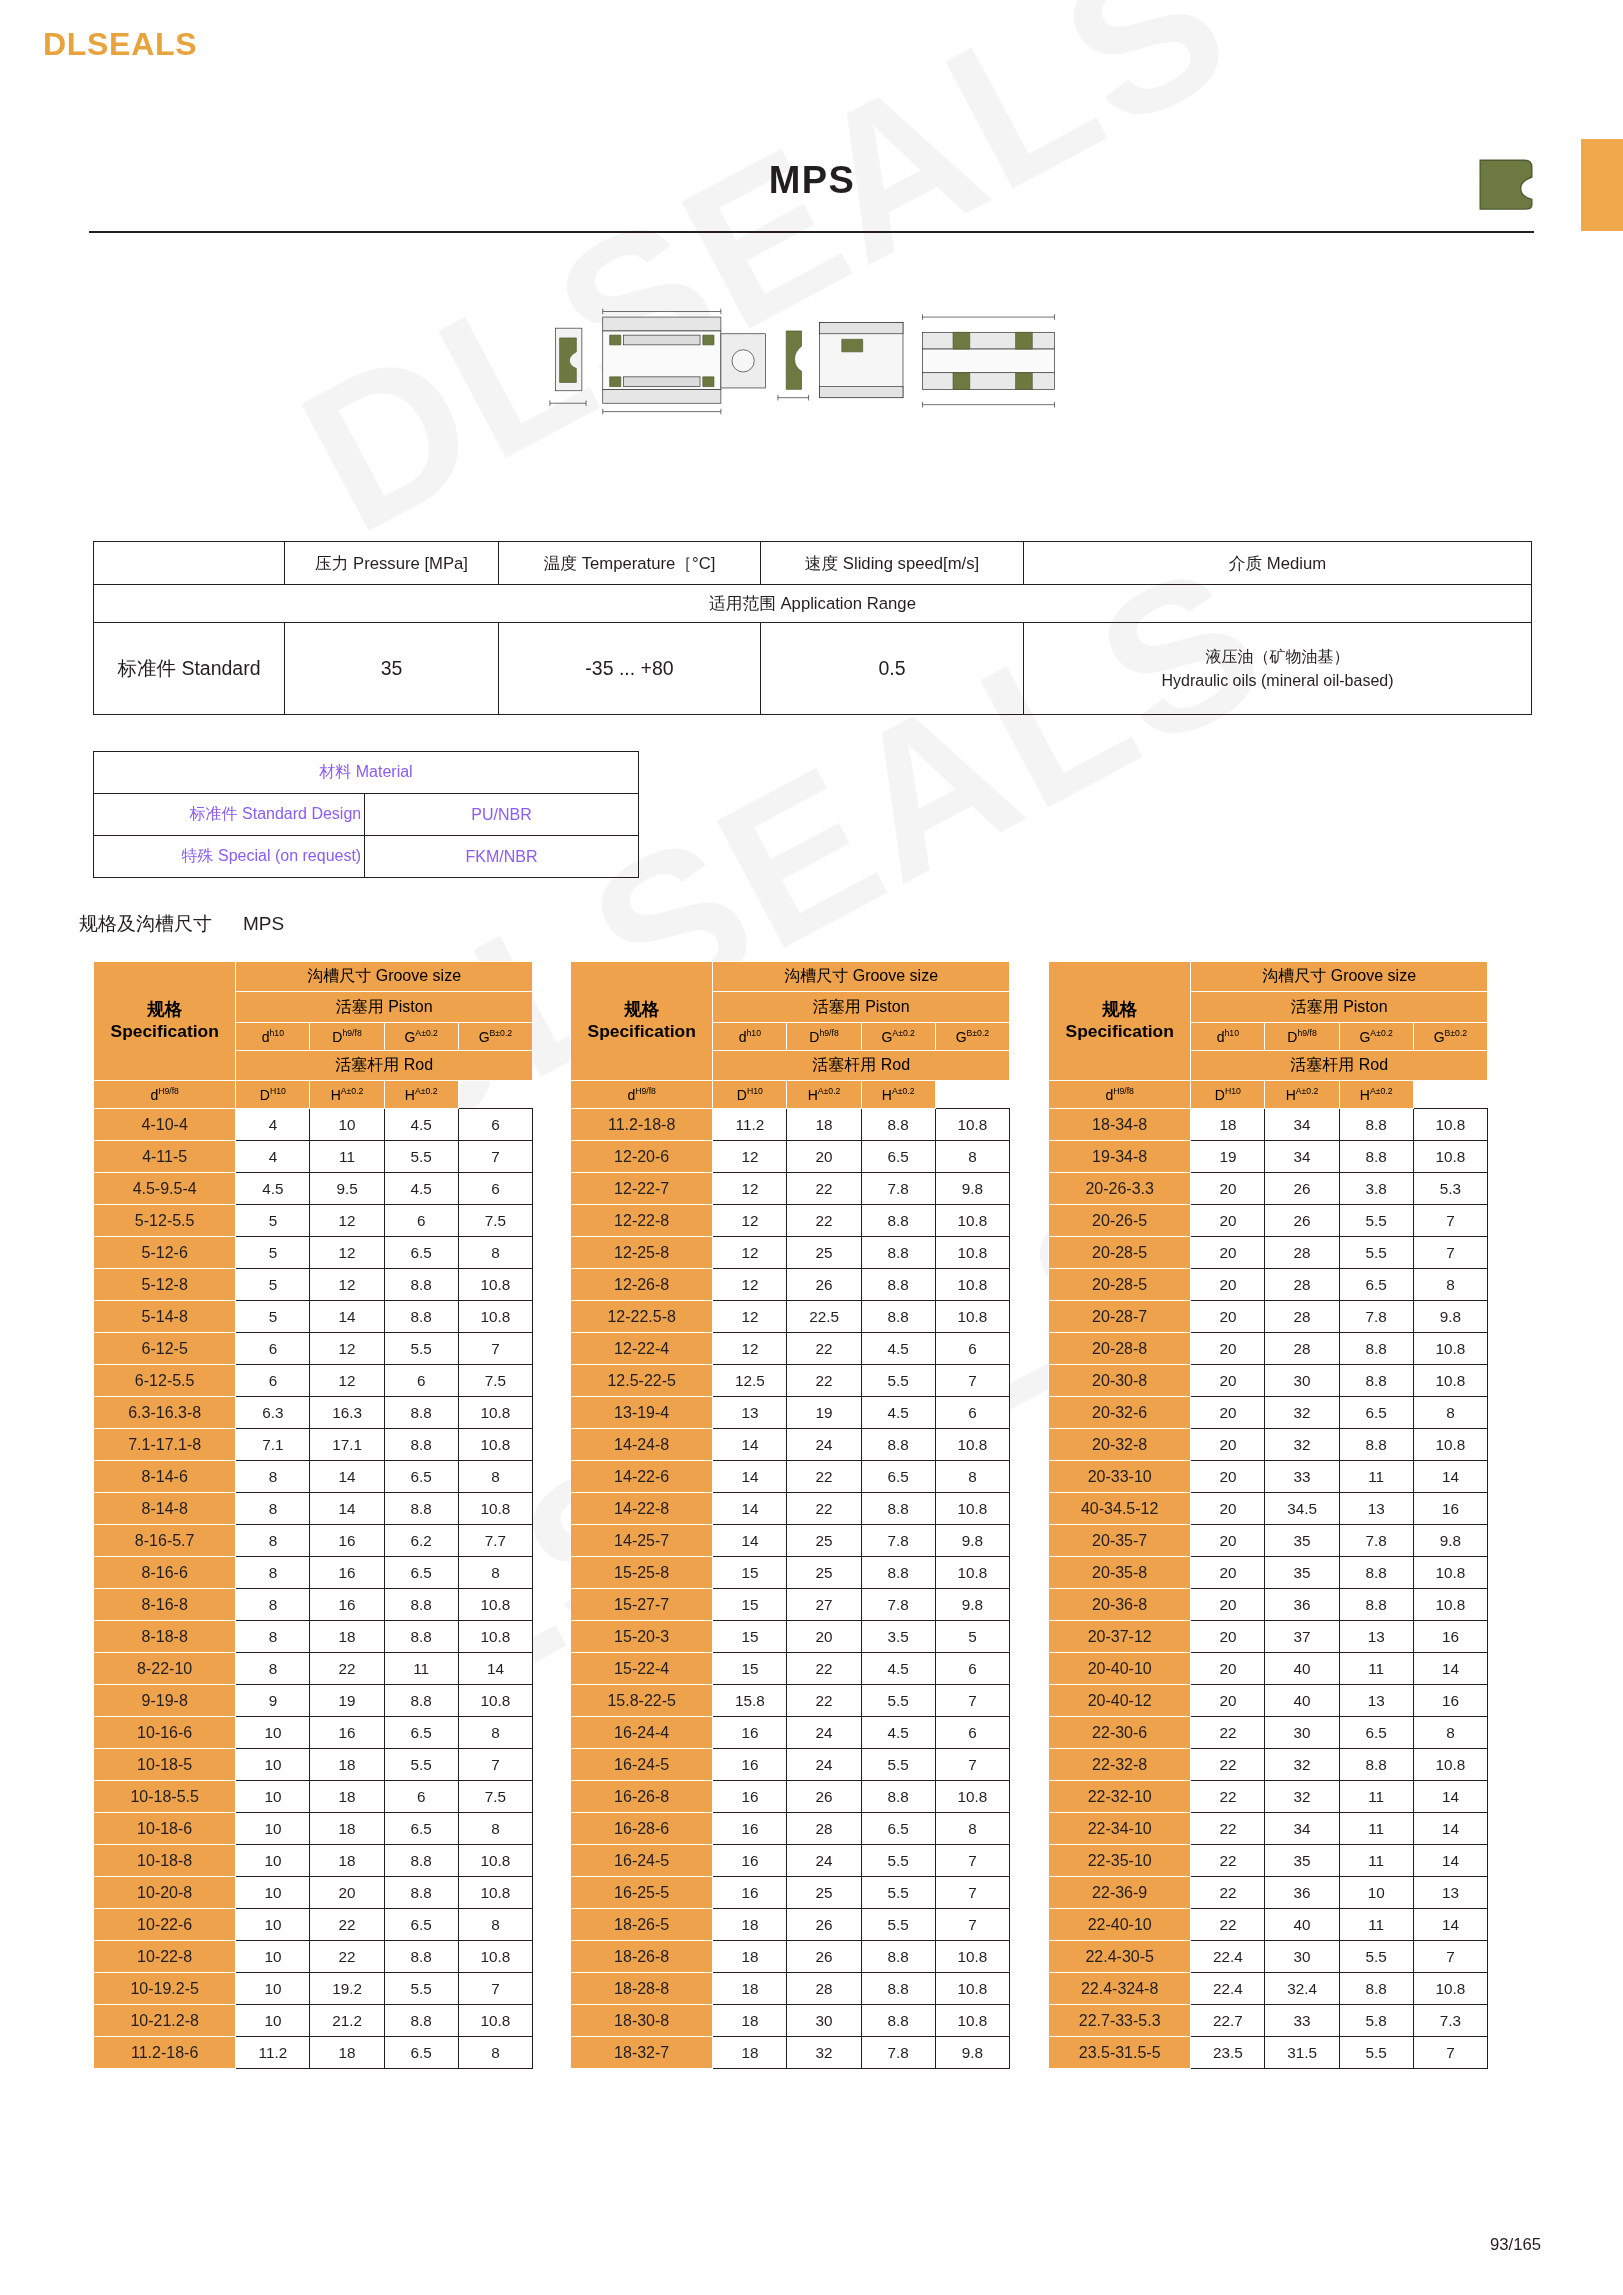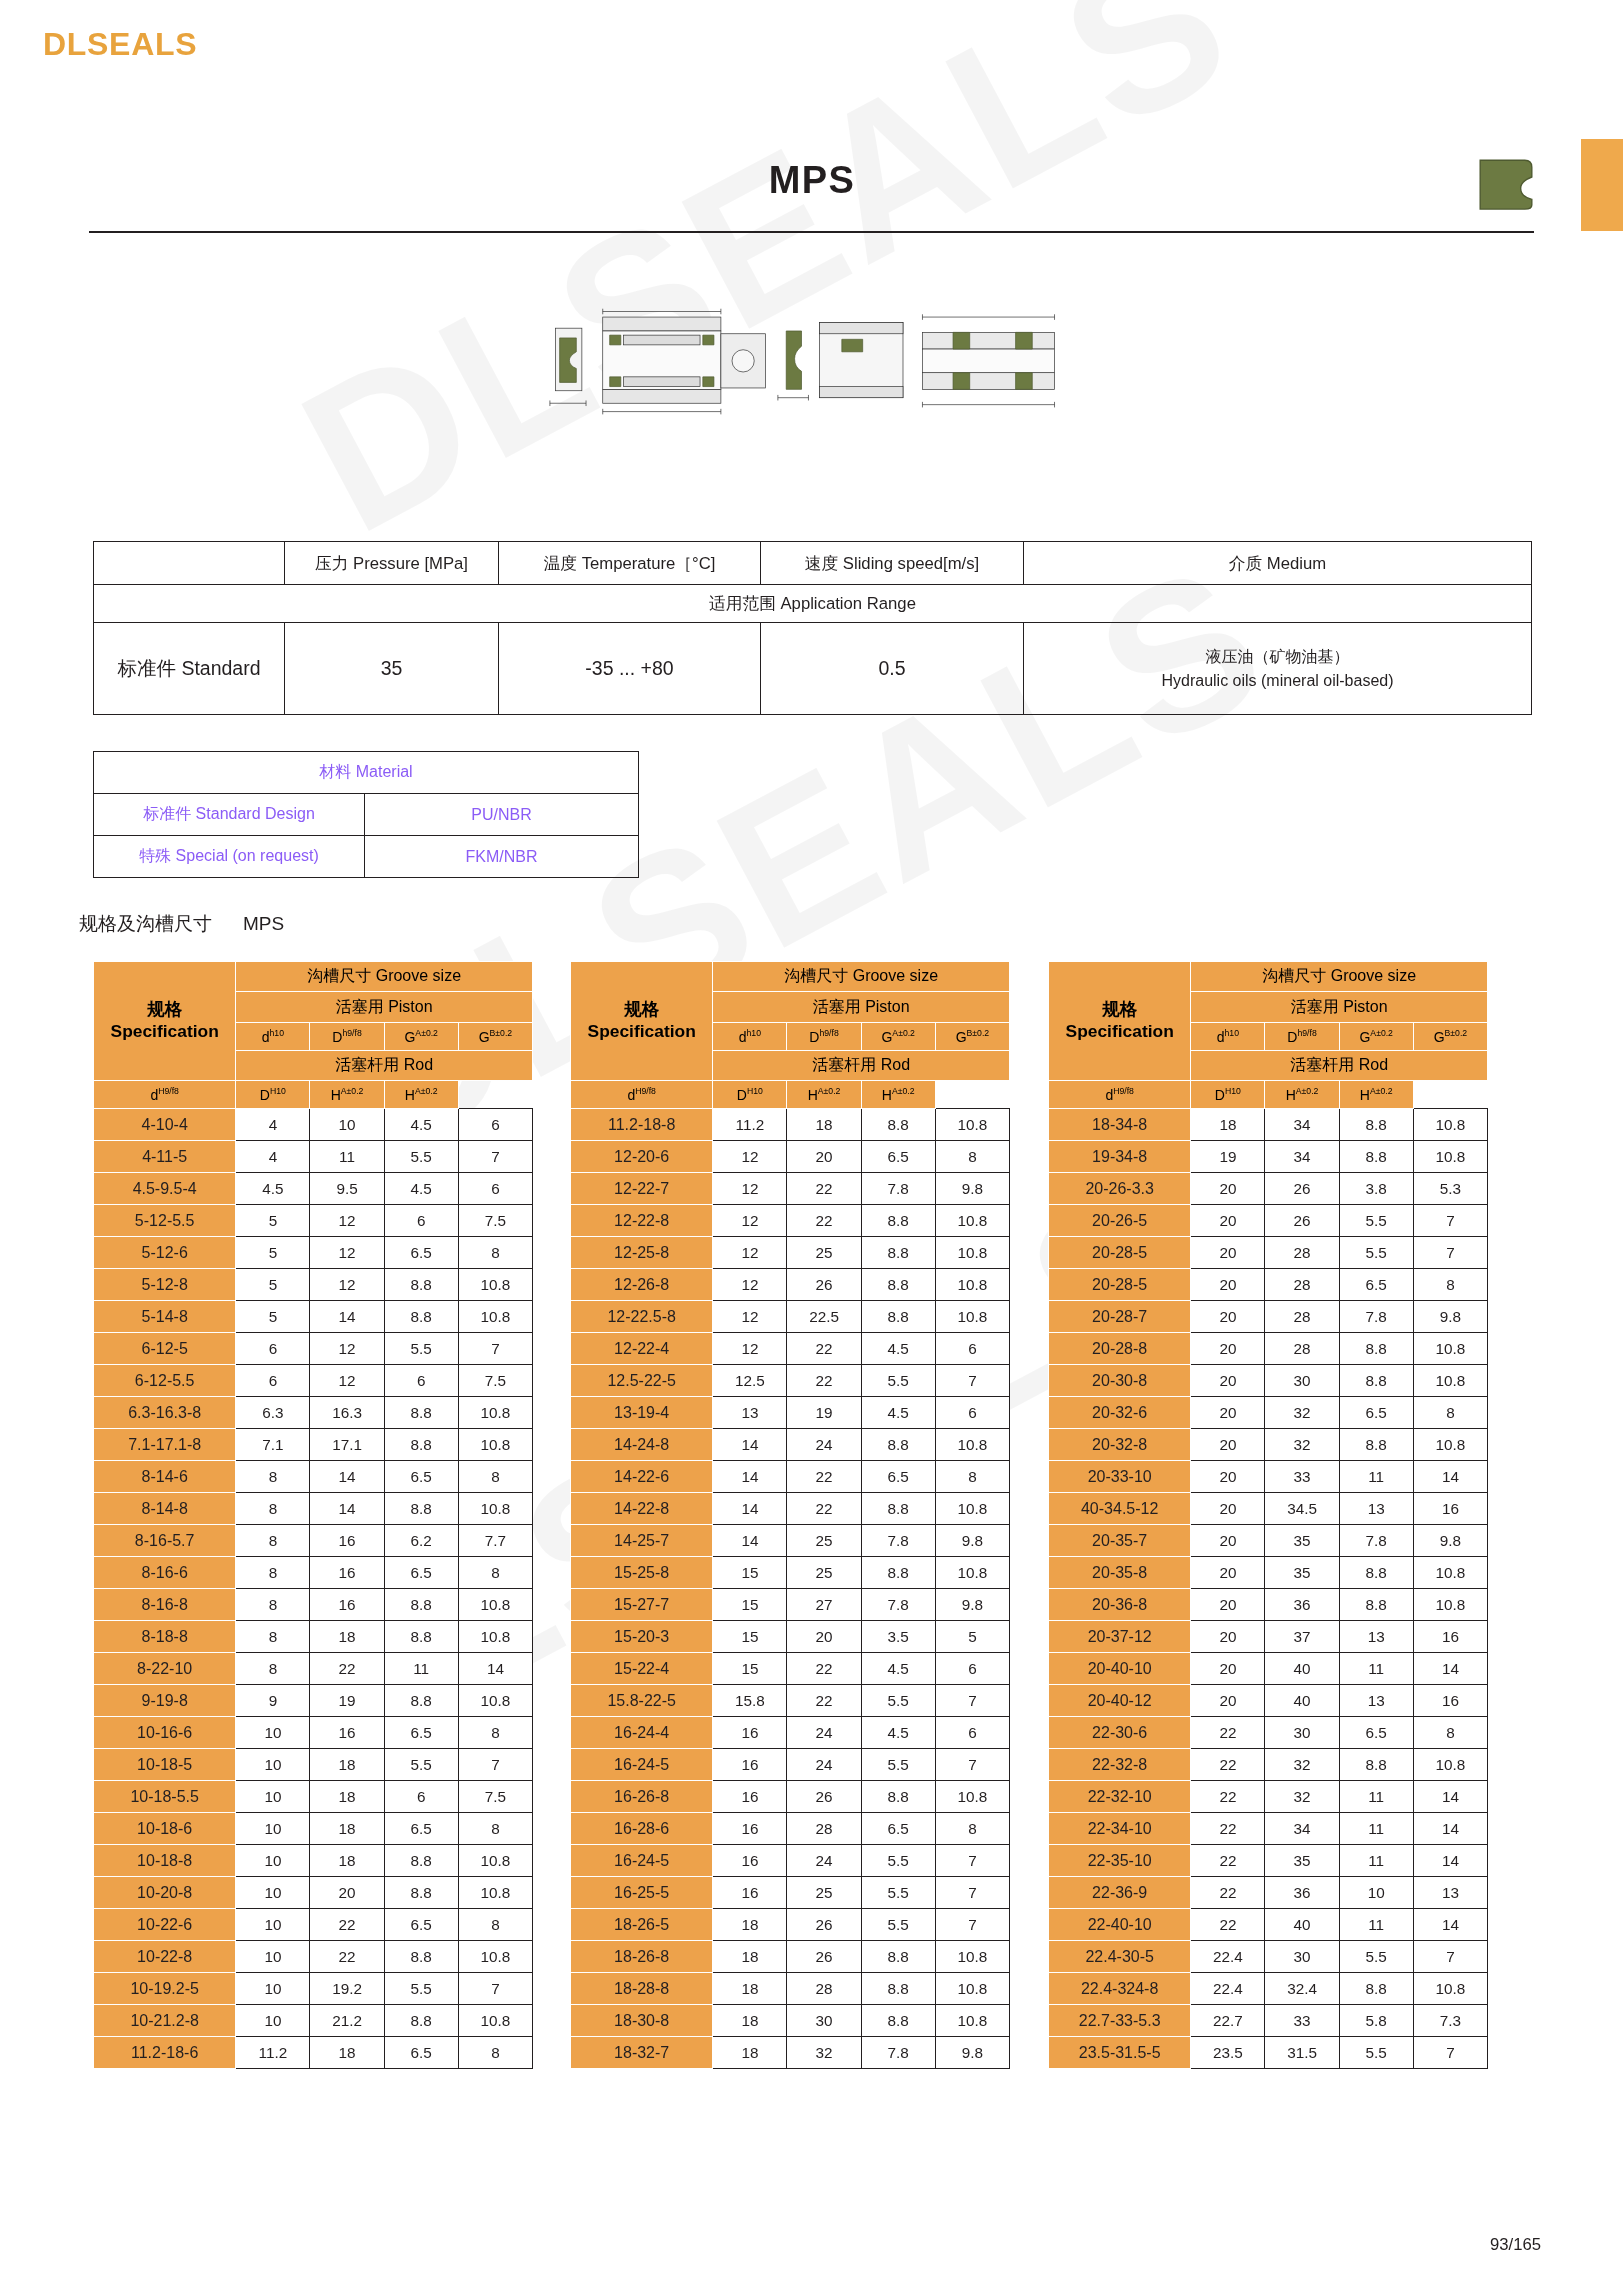--- a/index.html
+++ b/index.html
@@ -122,21 +122,21 @@
     width: 546px;
     font-size: 16px;
     color: #8b5cf6;
   }
   .mat-table td {
     border: 0.7px solid #231f20;
     text-align: center;
     padding: 8.3px 2.8px;
     height: 42px;
   }
-  .mat-table td.lbl { text-align: center; width: 271px; }
+  .mat-table td.lbl { text-align: right; width: 271px; }
 
   .spec-heading {
     position: absolute;
     left: 79px;
     top: 911px;
     font-size: 19px;
     color: #231f20;
   }
   .spec-heading .gap { display:inline-block; width:31px; }
 

